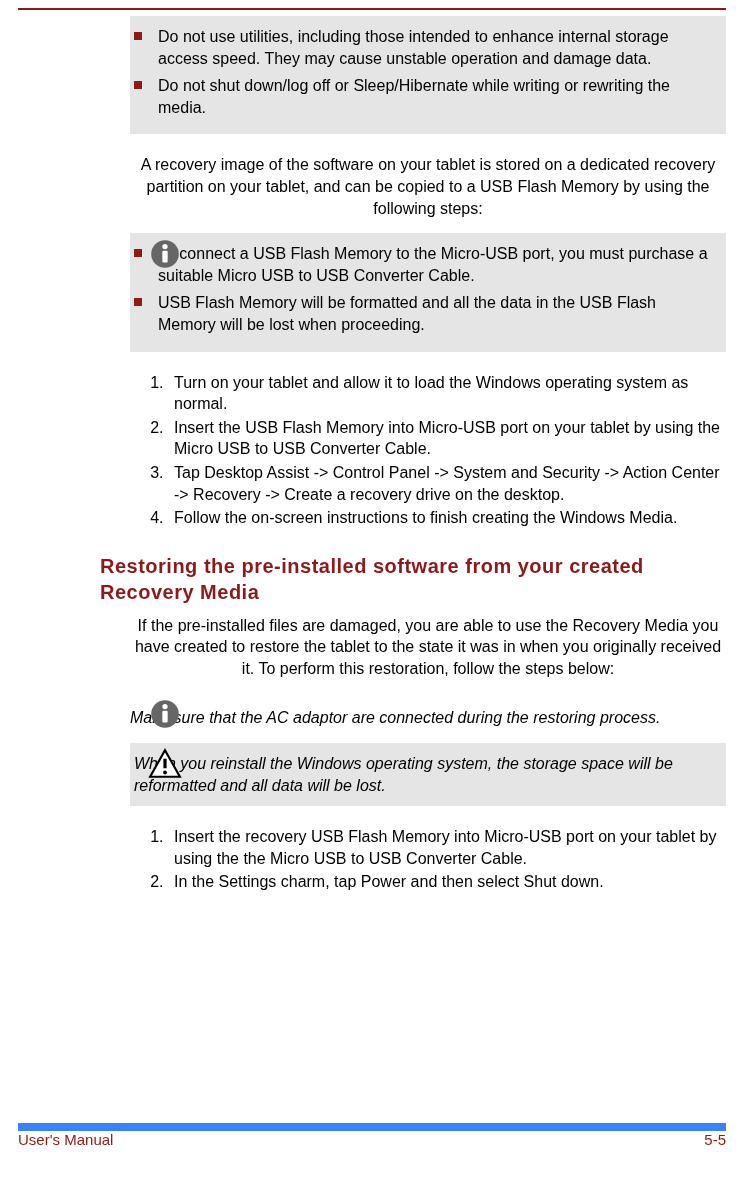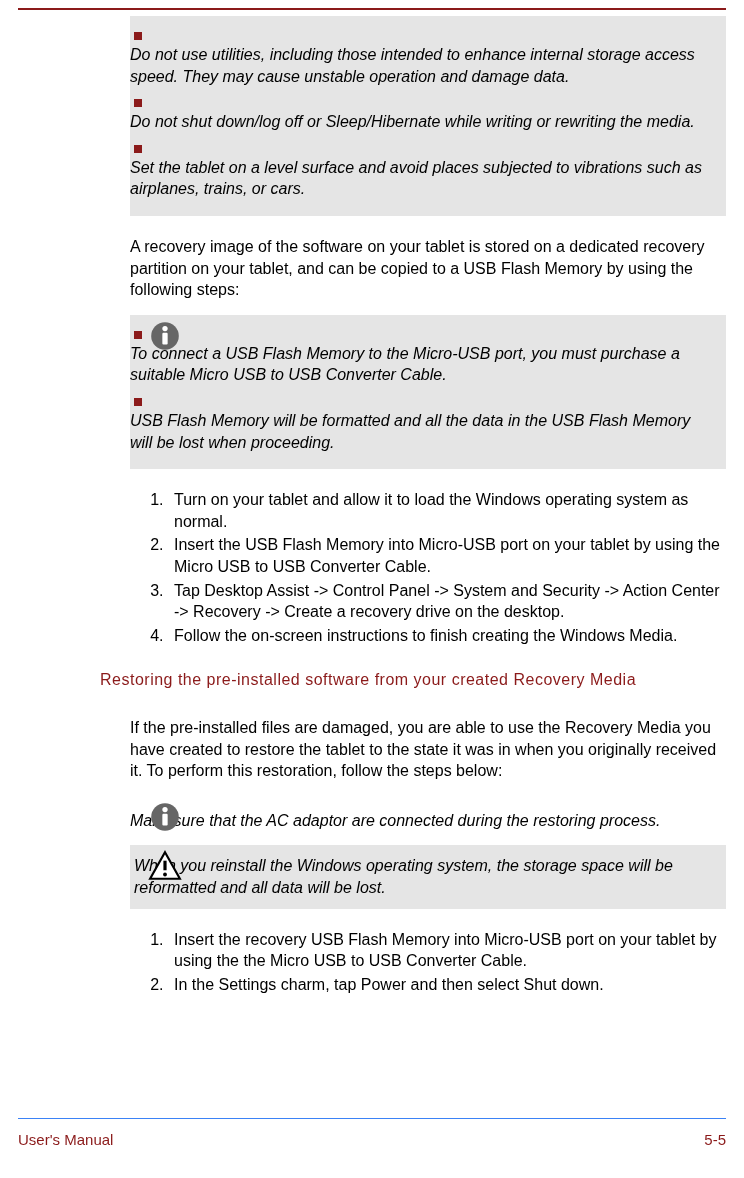--- a/index.html
+++ b/index.html
@@ -29,74 +29,73 @@
     }
     .icon-col-outer {
       position: absolute;
       left: 18px;
       width: 100px;
       padding-top: 4px;
     }
     .bullet-item {
       display: flex;
       margin-bottom: 6px;
-      font-style: italic;
-      flex-direction: column;
     }
     .bullet-mark {
       width: 28px;
       flex-shrink: 0;
       padding-left: 4px;
     }
     .bullet-square {
       display: inline-block;
       width: 8px;
       height: 8px;
       background: #8b1a1a;
       margin-top: 5px;
     }
     .bullet-text { flex: 1; line-height: 1.35; }
     .body-para {
       margin: 8px 0 14px 0;
       line-height: 1.35;
+      text-align: center;
     }
     ol.steps {
       list-style: decimal;
       padding-left: 38px;
       margin-bottom: 24px;
     }
     ol.steps li {
       line-height: 1.35;
       margin-bottom: 2px;
       padding-left: 6px;
     }
     .section-heading {
       color: #8b1a1a;
-      font-size: 16px;
-      font-weight: normal;
+      font-size: 20px;
+      font-weight: bold;
       letter-spacing: 0.5px;
       margin-left: -30px;
-      margin-bottom: 26px;
+      margin-bottom: 10px;
       line-height: 1.3;
     }
     .row-with-icon {
       position: relative;
     }
     .plain-note {
       font-style: italic;
       line-height: 1.35;
       padding: 14px 0 14px 0;
     }
     .footer {
       position: absolute;
       bottom: 30px;
       left: 18px;
       right: 18px;
-      border-top: 1px solid #3b82f6;
-      padding-top: 12px;
+      border-top: 8px solid #3b82f6;
+      padding-top: 0;
       display: flex;
       justify-content: space-between;
       color: #8b1a1a;
       font-size: 15px;
     }
     .info-icon svg, .warn-icon svg { width: 34px; height: 34px; }
     .bold { font-weight: normal; }
   </style>
 </head>
 <body>
@@ -106,24 +105,20 @@
 
   <div class="content">
     <div class="note-box">
       <div class="bullet-item">
         <div class="bullet-mark"><span class="bullet-square"></span></div>
         <div class="bullet-text">Do not use utilities, including those intended to enhance internal storage access speed. They may cause unstable operation and damage data.</div>
       </div>
       <div class="bullet-item">
         <div class="bullet-mark"><span class="bullet-square"></span></div>
         <div class="bullet-text">Do not shut down/log off or Sleep/Hibernate while writing or rewriting the media.</div>
-      </div>
-      <div class="bullet-item">
-        <div class="bullet-mark"><span class="bullet-square"></span></div>
-        <div class="bullet-text">Set the tablet on a level surface and avoid places subjected to vibrations such as airplanes, trains, or cars.</div>
       </div>
     </div>
 
     <p class="body-para">A recovery image of the software on your tablet is stored on a dedicated recovery partition on your tablet, and can be copied to a USB Flash Memory by using the following steps:</p>
 
     <div class="row-with-icon">
       <div class="icon-col-outer">
         <span class="info-icon">
           <svg viewBox="0 0 32 32">
               <circle cx="16" cy="16" r="13" fill="#666"></circle>

